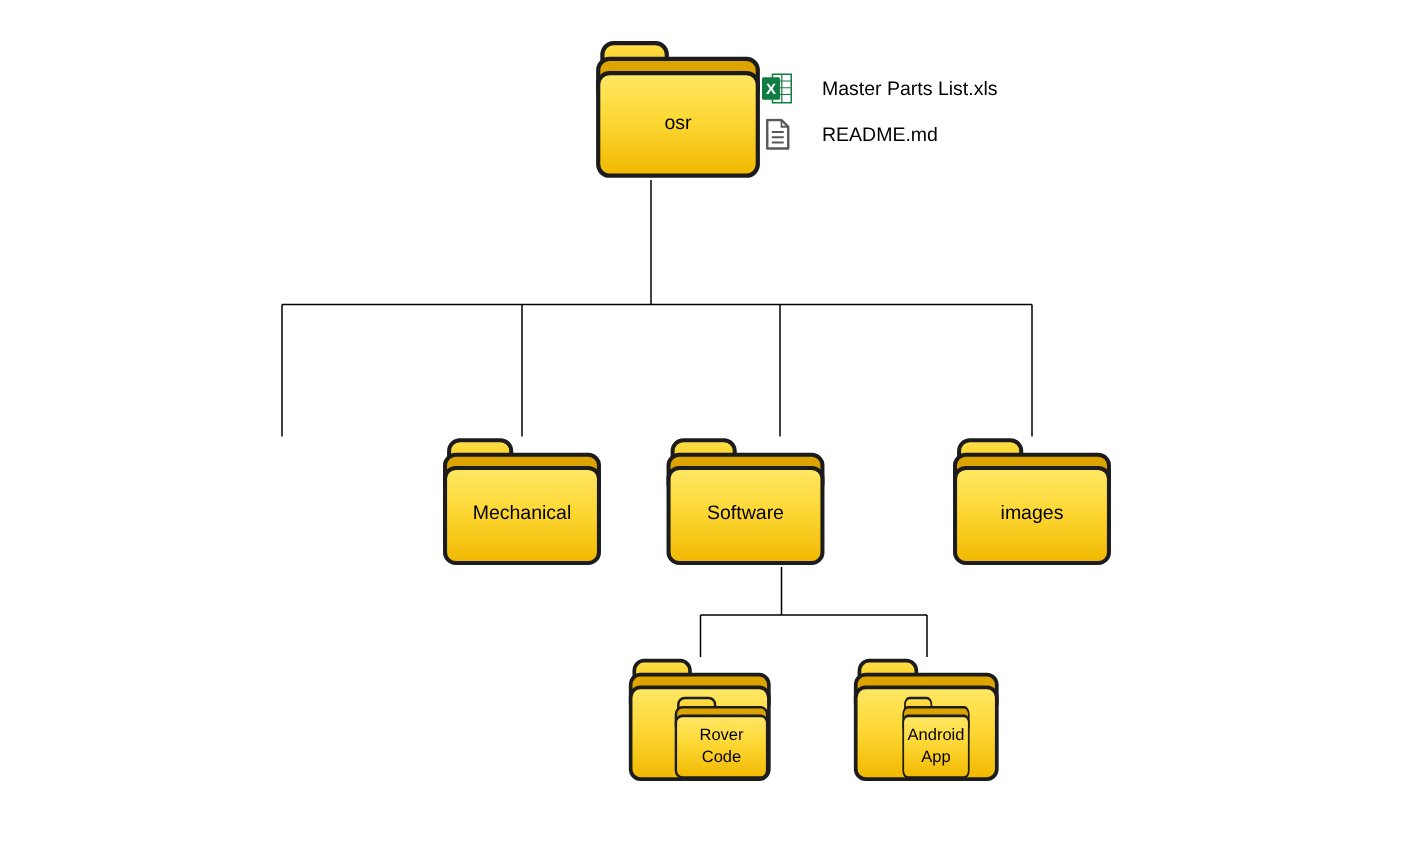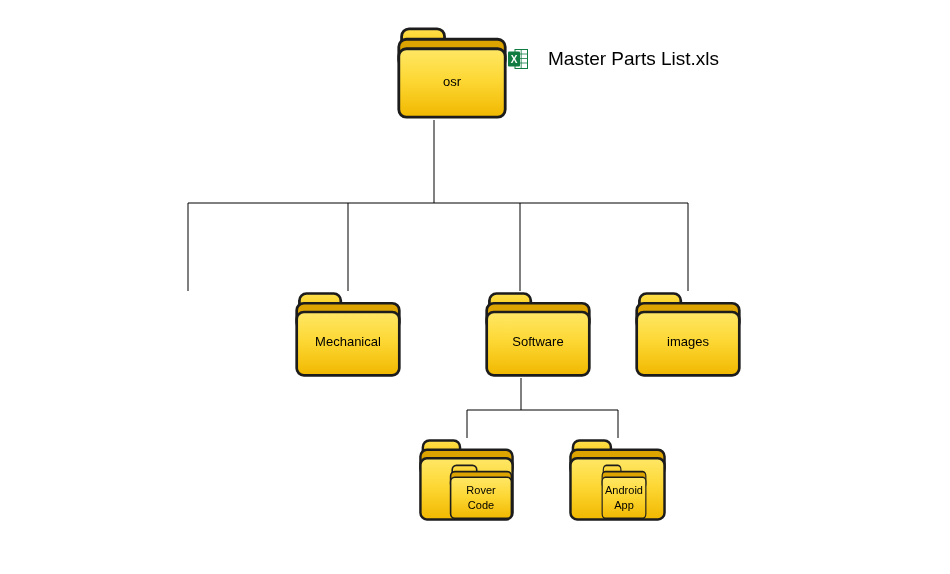--- a/index.html
+++ b/index.html
@@ -63,21 +63,21 @@
     cursor: default;
   }
   .file-icon {
     width: 24px;
     display: flex;
     align-items: center;
   }
   .file-icon svg.doc { margin-left: 2px; }
   .file-name {
     margin-left: 16px;
-    font-size: 19px;
+    font-size: 13px;
     color: #000;
     white-space: nowrap;
   }
 
   .defs-svg { position: absolute; width: 0; height: 0; overflow: hidden; }
 </style>
 </head>
 <body>
 
 <div class="canvas">
@@ -131,31 +131,43 @@
           <line x1="7" y1="6" x2="19.5" y2="6" stroke="#107C41" stroke-width="0.8"></line>
           <line x1="7" y1="10.5" x2="19.5" y2="10.5" stroke="#107C41" stroke-width="0.8"></line>
           <line x1="7" y1="15" x2="19.5" y2="15" stroke="#107C41" stroke-width="0.8"></line>
           <line x1="13.2" y1="1.5" x2="13.2" y2="20.5" stroke="#107C41" stroke-width="0.8"></line>
           <rect x="0" y="3.5" width="12" height="15" rx="1" fill="#107C41"></rect>
           <text x="6" y="14.5" fill="#ffffff" font-size="10" font-weight="bold" text-anchor="middle" font-family="Liberation Sans, sans-serif">X</text>
         </svg>
       </span>
       <span class="file-name">Master Parts List.xls</span>
     </div>
+    <div class="file-row">
+      <span class="file-icon">
+        <svg class="doc" width="17" height="21" viewBox="0 0 17 21">
+          <path d="M1.5,1 L11,1 L15.5,5.5 L15.5,20 L1.5,20 Z" fill="#ffffff" stroke="#595959" stroke-width="1.6" stroke-linejoin="round"></path>
+          <path d="M11,1 L11,5.5 L15.5,5.5" fill="none" stroke="#595959" stroke-width="1.2"></path>
+          <line x1="4.5" y1="9" x2="12.5" y2="9" stroke="#595959" stroke-width="1.2"></line>
+          <line x1="4.5" y1="12.5" x2="12.5" y2="12.5" stroke="#595959" stroke-width="1.2"></line>
+          <line x1="4.5" y1="16" x2="12.5" y2="16" stroke="#595959" stroke-width="1.2"></line>
+        </svg>
+      </span>
+      <span class="file-name">README.md</span>
+    </div>
   </div>
 
 
   <div class="node" style="left:294px; top:290px; width:108px; height:88px;">
     <svg class="folder-svg" viewBox="0 0 120 100" preserveAspectRatio="none">
         <use href="#folderShape"></use>
       </svg>
     <span class="folder-label">Mechanical</span>
   </div>
 
-  <div class="node" style="left:484px; top:290px; width:108px; height:88px;">
+  <div class="node" style="left:443px; top:290px; width:108px; height:88px;">
     <svg class="folder-svg" viewBox="0 0 120 100" preserveAspectRatio="none">
         <use href="#folderShape"></use>
       </svg>
     <span class="folder-label">Software</span>
   </div>
 
   <div class="node" style="left:634px; top:290px; width:108px; height:88px;">
     <svg class="folder-svg" viewBox="0 0 120 100" preserveAspectRatio="none">
         <use href="#folderShape"></use>
       </svg>

